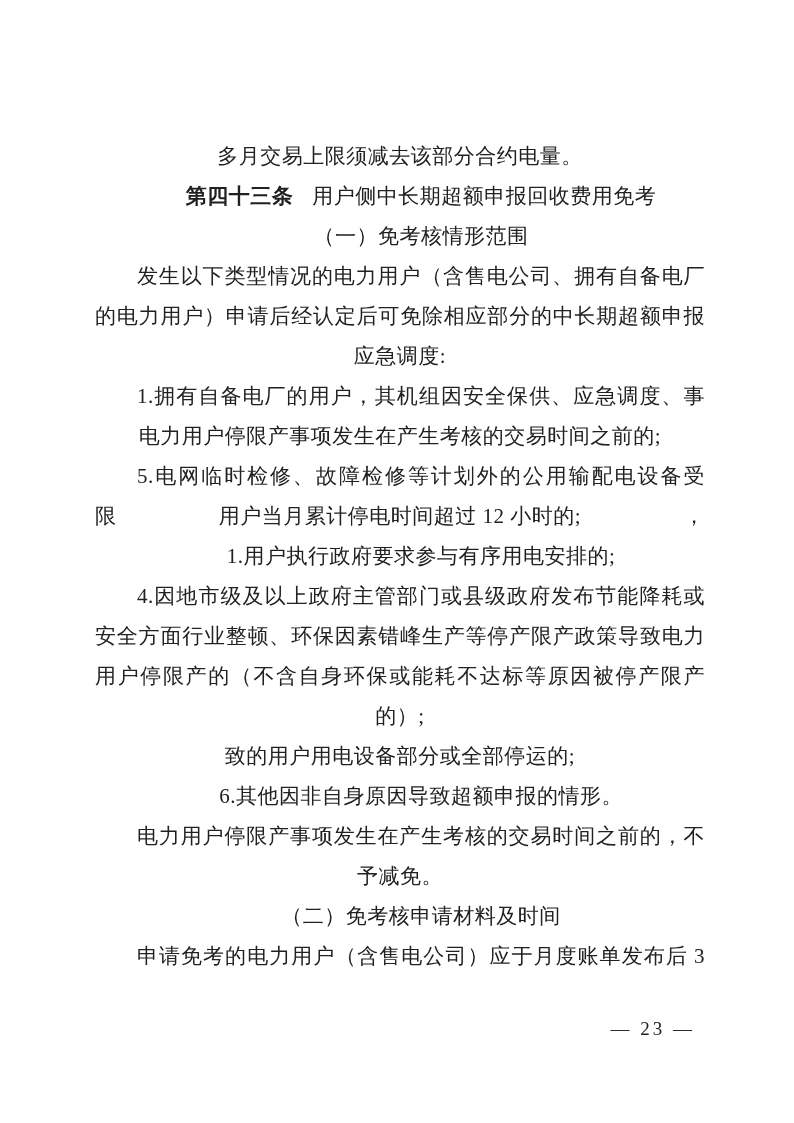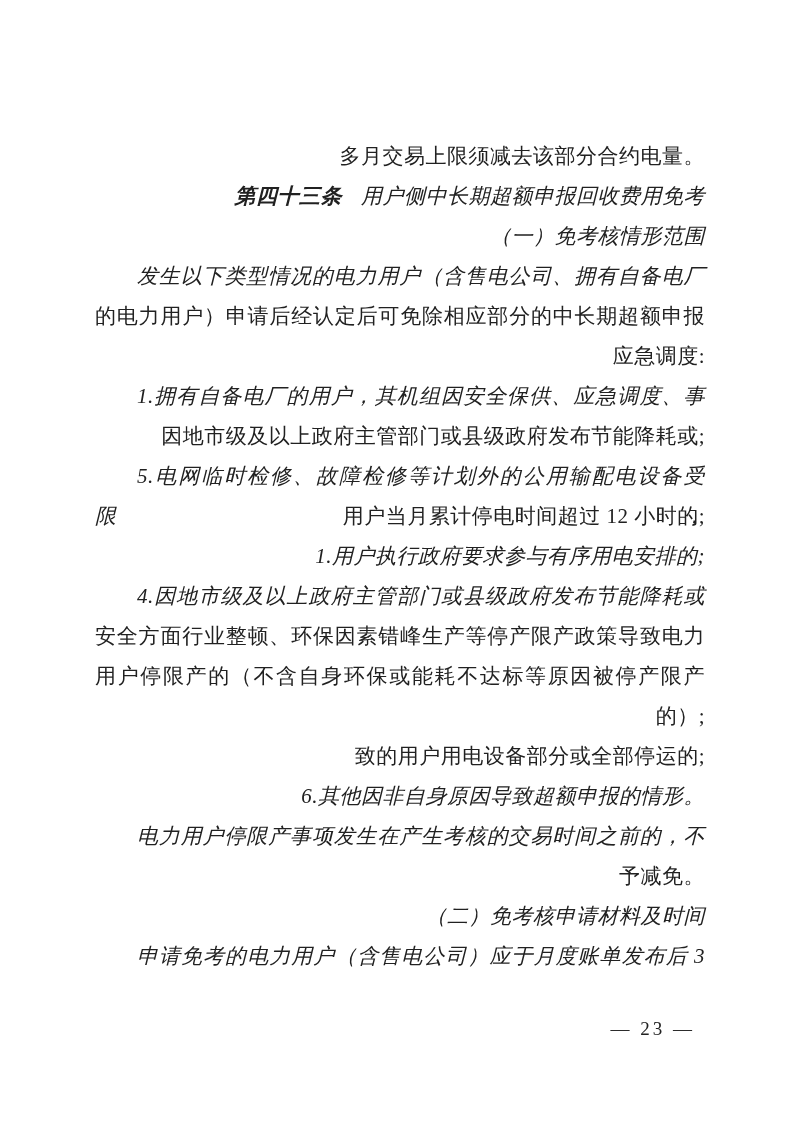--- a/index.html
+++ b/index.html
@@ -21,29 +21,28 @@
     left: 95px;
     top: 136px;
     width: 610px;
   }
   .line {
     font-size: 21px;
     height: 40px;
     line-height: 40px;
     letter-spacing: 0.5px;
     white-space: pre-wrap;
-    text-align: right;
+    text-align: center;
   }
   .line.justify {
     text-align: justify;
     text-align-last: justify;
   }
   .line.indent {
     text-indent: 2em;
-    font-style: italic;
   }
   .line .bold {
     font-weight: bold;
     margin-right: 0.9em;
   }
   .footer {
     position: absolute;
     top: 1018px;
     right: 99px;
   }
@@ -60,21 +59,21 @@
 
 <div class="page">
   <main class="content" id="content">
       <div class="line"><span>多月交易上限须减去该部分合约电量。</span></div>
       <div class="line indent"><span class="bold">第四十三条</span><span>用户侧中长期超额申报回收费用免考</span></div>
       <div class="line indent"><span>（一）免考核情形范围</span></div>
       <div class="line indent justify"><span>发生以下类型情况的电力用户（含售电公司、拥有自备电厂</span></div>
       <div class="line justify"><span>的电力用户）申请后经认定后可免除相应部分的中长期超额申报</span></div>
       <div class="line"><span>应急调度:</span></div>
       <div class="line indent justify"><span>1.拥有自备电厂的用户，其机组因安全保供、应急调度、事</span></div>
-      <div class="line"><span>因地市级及以上政府主管部门或县级政府发布节能降耗或;</span></div>
+      <div class="line"><span>电力用户停限产事项发生在产生考核的交易时间之前的;</span></div>
       <div class="line indent justify"><span>5.电网临时检修、故障检修等计划外的公用输配电设备受限，</span></div>
       <div class="line"><span>用户当月累计停电时间超过 12 小时的;</span></div>
       <div class="line indent"><span>1.用户执行政府要求参与有序用电安排的;</span></div>
       <div class="line indent justify"><span>4.因地市级及以上政府主管部门或县级政府发布节能降耗或</span></div>
       <div class="line justify"><span>安全方面行业整顿、环保因素错峰生产等停产限产政策导致电力</span></div>
       <div class="line justify"><span>用户停限产的（不含自身环保或能耗不达标等原因被停产限产</span></div>
       <div class="line"><span>的）;</span></div>
       <div class="line"><span>致的用户用电设备部分或全部停运的;</span></div>
       <div class="line indent"><span>6.其他因非自身原因导致超额申报的情形。</span></div>
       <div class="line indent justify"><span>电力用户停限产事项发生在产生考核的交易时间之前的，不</span></div>

